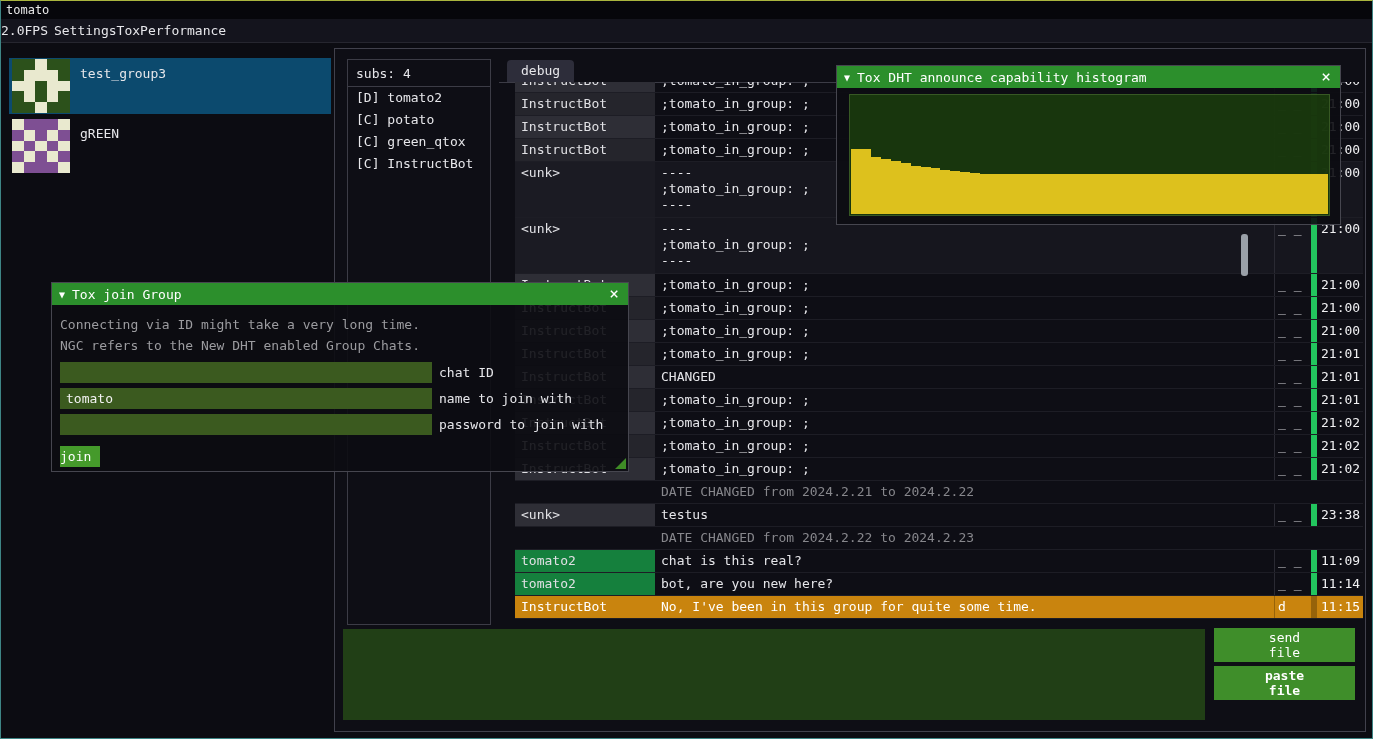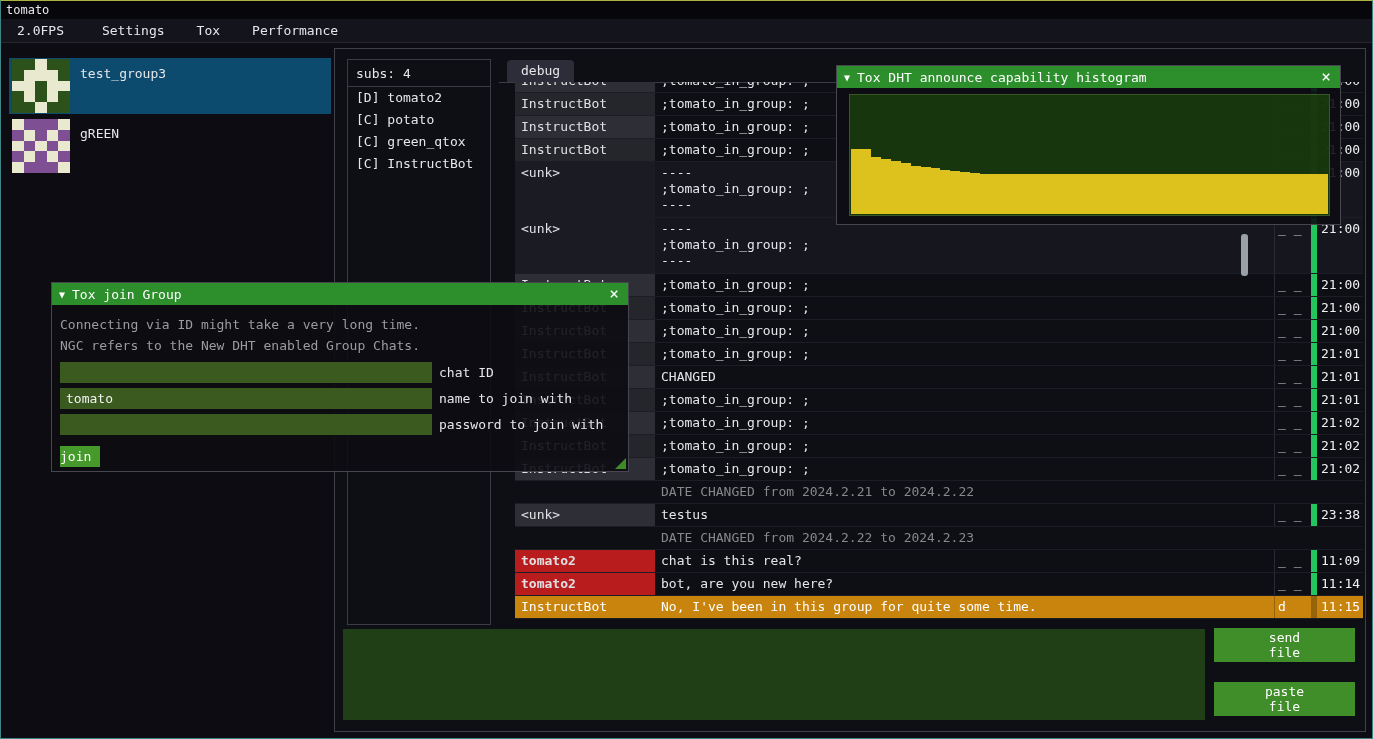--- a/index.html
+++ b/index.html
@@ -1,21 +1,21 @@
 <!DOCTYPE html>
 <html><head>
 <meta charset="utf-8">
 <style>
   html,body{margin:0;padding:0;background:#000;}
   .root{position:relative;width:1373px;height:739px;background:#0c0c12;border:1px solid #3e8585;border-top-color:#a9b43e;box-sizing:border-box;font-family:"DejaVu Sans Mono",monospace;font-size:13px;color:#e6e6ea;overflow:hidden;}
 
   
   .titlebar{position:absolute;left:0;top:0;right:0;height:18px;background:#06060b;font-size:12px;line-height:18px;padding-left:5px;color:#e8e8e8;}
   .menubar{position:absolute;left:0;top:18px;right:0;height:23px;background:#14141d;border-bottom:1px solid #26262f;display:flex;align-items:center;}
-  .menu-item{padding:0 16px;line-height:23px;cursor:default;}
+  .menu-item{padding:0 0;line-height:23px;cursor:default;}
   .menu-item.fps{margin-right:6px;}
 
   
   .group-list{position:absolute;left:8px;top:57px;width:322px;}
   .group-row{display:flex;align-items:flex-start;min-height:56px;margin-bottom:4px;}
   .group-row.selected{background:#0c4a6e;}
   .avatar{width:58px;height:54px;margin:1px 0 1px 3px;display:grid;grid-template-columns:repeat(5,1fr);grid-template-rows:repeat(5,1fr);flex:none;}
   .group-label{padding:8px 0 0 10px;}
 
   
@@ -35,33 +35,33 @@
   .chat-row.clip-top{margin-top:-12px;}
   .cell{box-sizing:border-box;padding:3px 6px;line-height:16px;overflow:hidden;white-space:nowrap;}
   .cell.name{width:140px;flex:none;color:#e0e0e4;}
   .cell.msgtext{flex:1;white-space:pre-line;}
   .cell.flags{width:37px;flex:none;border-left:1px solid #2a2a33;padding:3px 3px;color:#cfcfd5;}
   .cell.time{width:52px;flex:none;border-left:6px solid #22c55e;padding:3px 4px;color:#f0f0f2;}
   .style-a .name{background:#2e2e36;}
   .style-b .name{background:#25252c;}
   .style-unk{background:#16161e;}
   .style-unk .name{background:#1b1b23;}
-  .style-green .name{background:#b91c1c;font-weight:bold;}
+  .style-green .name{background:#15803d;}
   .style-orange{background:#c9840e;}
   .style-orange .cell{color:#ffffff;}
   .style-orange .cell.flags,.style-orange .cell.time{border-left-color:rgba(0,0,0,0.25);}
   .chat-row.system{padding-left:146px;color:#87878c;align-items:center;}
   .sys-text{line-height:22px;}
   .chat-scrollbar{position:absolute;left:906px;top:185px;width:7px;height:42px;background:#9aa0a8;border-radius:3px;}
 
   
   .composer{position:absolute;left:8px;top:580px;width:862px;height:91px;background:#213f16;}
   .file-btn{position:absolute;left:879px;width:141px;height:34px;background:#3f8e2a;color:#fff;border:none;font-family:"DejaVu Sans Mono",monospace;font-size:13px;white-space:pre-line;line-height:15px;text-align:center;padding:2px 0;}
   .file-btn.send{top:579px;}
-  .file-btn.paste{top:633px;}
+  .file-btn.paste{top:617px;font-weight:bold;}
 
   
   .float{position:absolute;background:rgba(12,12,18,0.90);border:1px solid #46464f;box-sizing:border-box;z-index:50;}
   .float-titlebar{height:22px;background:#2c8f2c;display:flex;align-items:center;padding:0 7px;box-sizing:border-box;}
   .collapse{font-size:10px;margin-right:7px;color:#fff;}
   .float-title{flex:1;color:#fff;white-space:nowrap;overflow:hidden;}
   .closebtn{color:#fff;font-size:16px;line-height:16px;padding:0 2px;}
 
   .join-window{left:50px;top:281px;width:578px;height:190px;}
   .join-body{padding:9px 8px 0 8px;}

